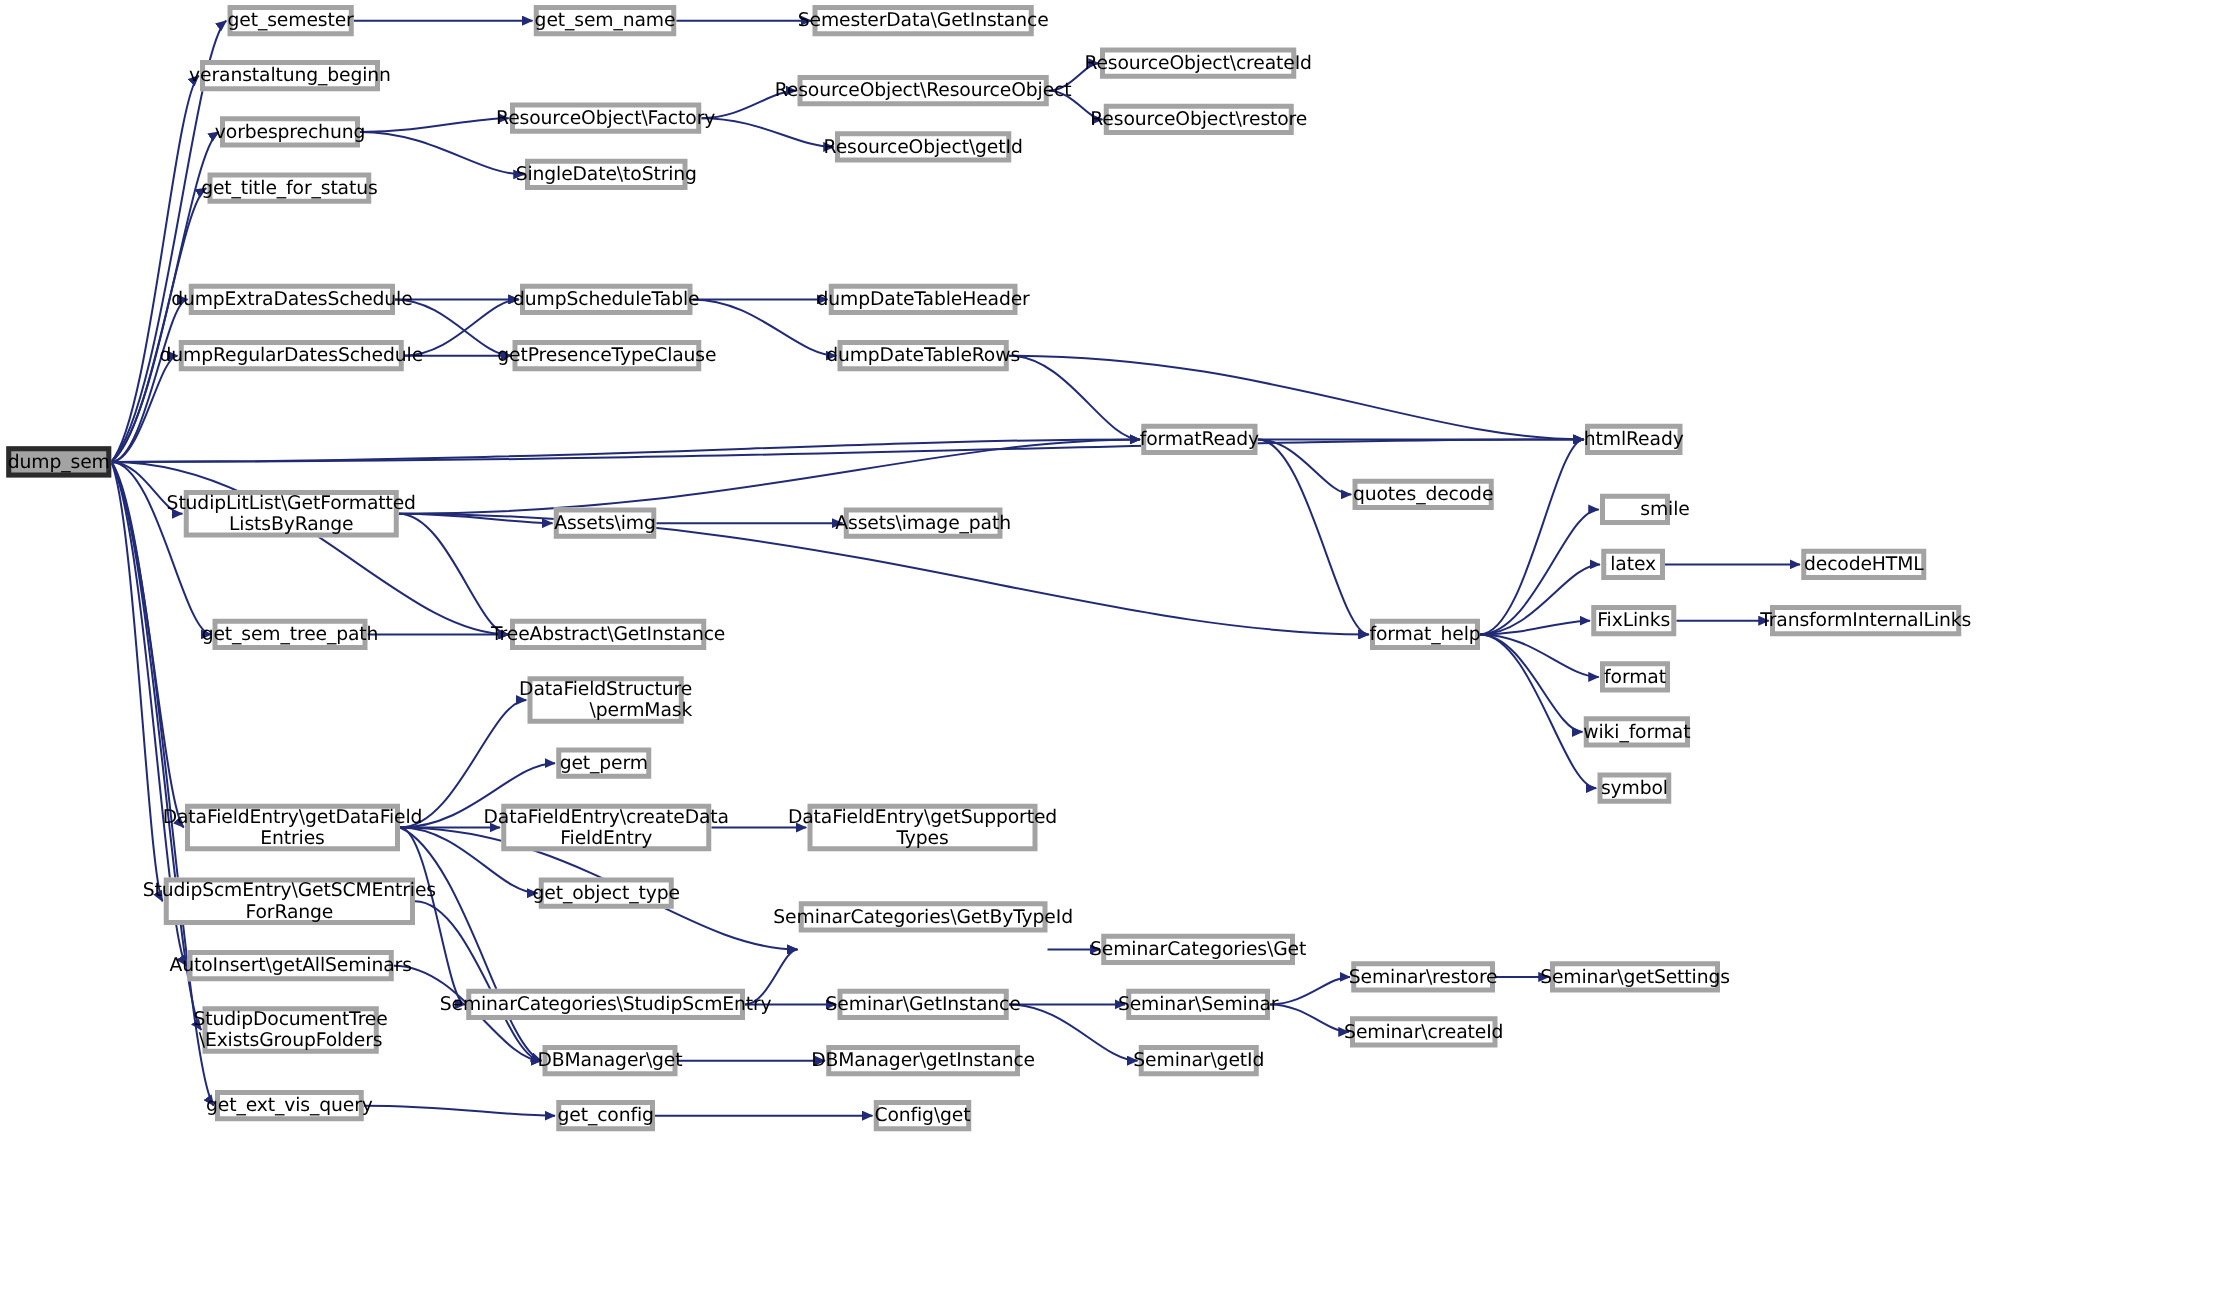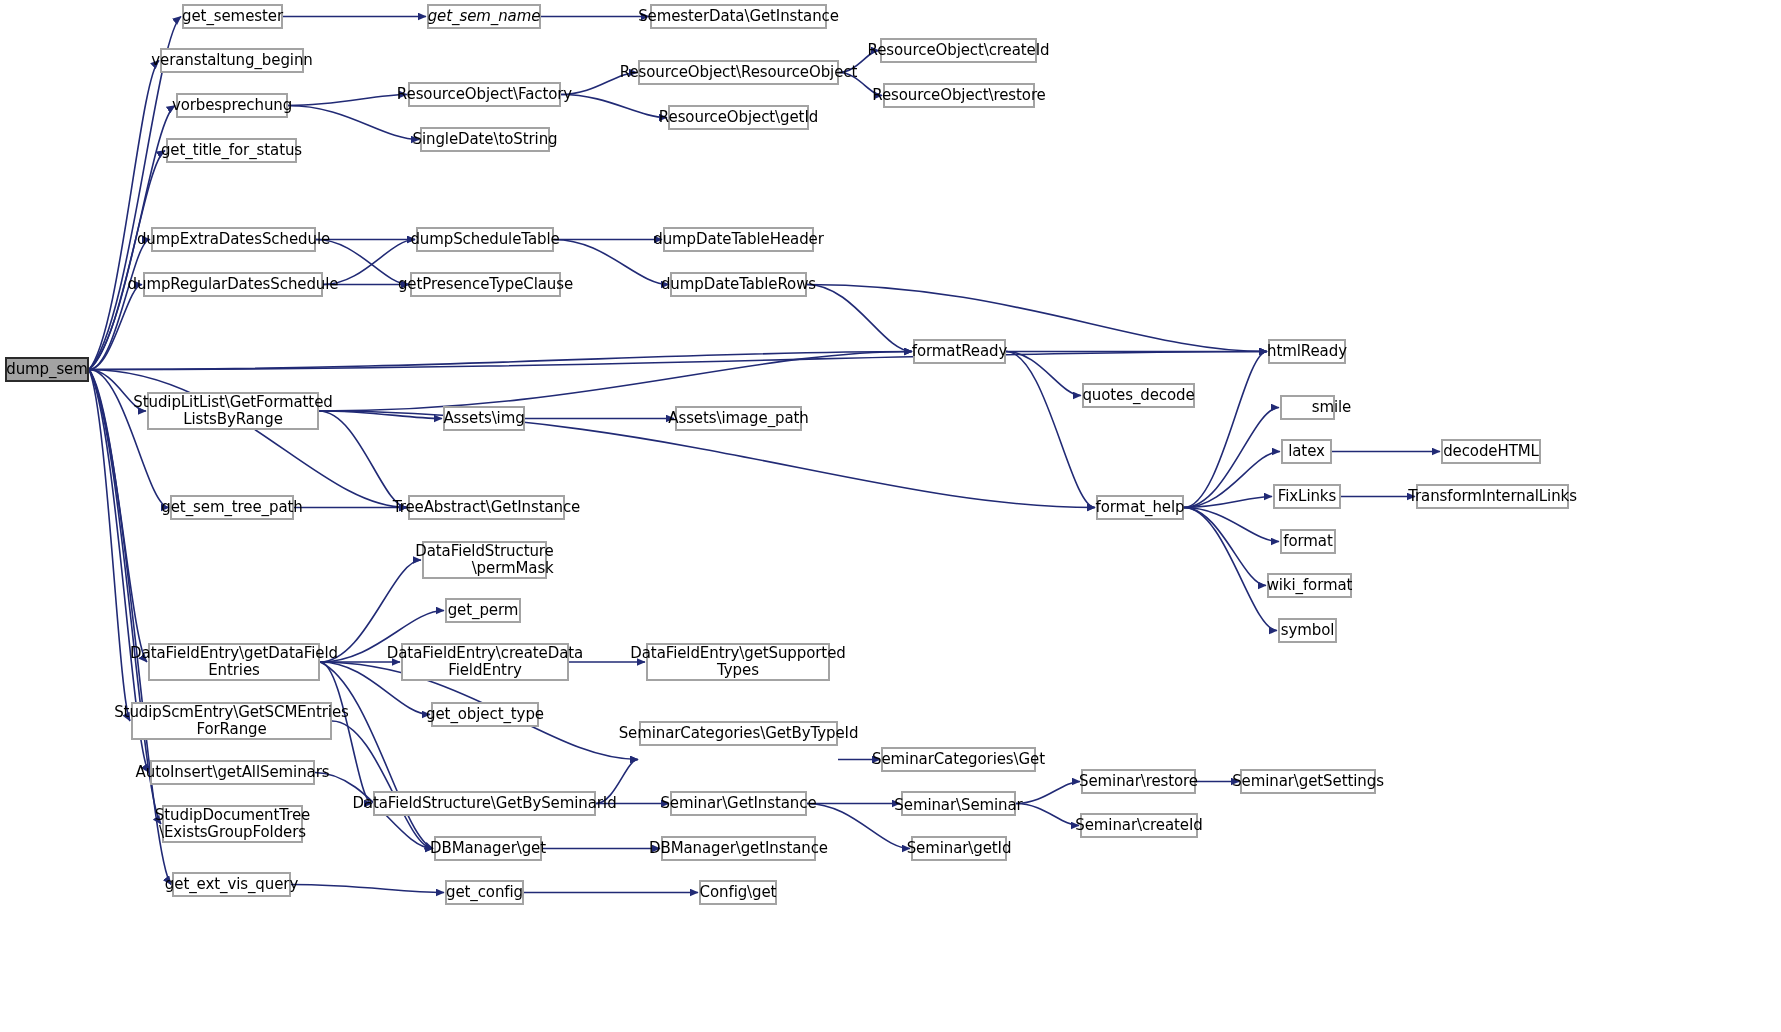--- a/index.html
+++ b/index.html
@@ -1,19 +1,19 @@
 <!DOCTYPE html>
 <html><head>
 <meta charset="utf-8">
 <style>
   html,body{margin:0;padding:0;background:#ffffff;}
   body{font-family:"DejaVu Sans","Liberation Sans",sans-serif;}
   #canvas{position:relative;width:1781px;height:1032px;background:#fff;overflow:hidden;}
   #edges{position:absolute;left:0;top:0;width:1781px;height:1032px;}
-  .node{position:absolute;box-sizing:border-box;border:2px solid #a3a3a3;background:#ffffff;
+  .node{position:absolute;box-sizing:border-box;border:4px solid #a3a3a3;background:#ffffff;
         color:#000;display:flex;align-items:center;justify-content:center;text-align:center;
         font-size:15px;line-height:1.12;white-space:pre-line;letter-spacing:-0.1px;}
   .node.root{background:#a3a3a3;border-color:#2b2b2b;}
   .node span{display:block;padding:0 4px;}
 </style>
 </head>
 <body>
 
 <div id="canvas">
   <svg id="edges" xmlns="http://www.w3.org/2000/svg">
@@ -92,21 +92,21 @@
         <path d="M1016,803.5 C1044.35,803.5 1061.36,825.5 1079,825.5" marker-end="url(#ah)"></path>
         <path d="M1196,781.5 C1215.35,781.5 1226.96,781.5 1239,781.5" marker-end="url(#ah)"></path>
         <path d="M542,848.5 C595.1,848.5 626.96,848.5 660,848.5" marker-end="url(#ah)"></path>
         <path d="M291,884.5 C359.85,884.5 401.15999999999997,892.5 444,892.5" marker-end="url(#ah)"></path>
         <path d="M524,892.5 C602.3,892.5 649.28,892.5 698,892.5" marker-end="url(#ah)"></path>
       </g>
   </svg>
   <div id="node-layer">
       <div class="node root" style="left: 5px; top: 357px; width: 84px; height: 25px;"><span>dump_sem</span></div>
       <div class="node" style="left: 182px; top: 4px; width: 101px; height: 25px;"><span>get_semester</span></div>
-      <div class="node" style="left: 427px; top: 4px; width: 114px; height: 25px; font-style: italic;"><span>get_sem_name</span></div>
+      <div class="node" style="left: 427px; top: 4px; width: 114px; height: 25px;"><span>get_sem_name</span></div>
       <div class="node" style="left: 650px; top: 4px; width: 177px; height: 25px;"><span>SemesterData\GetInstance</span></div>
       <div class="node" style="left: 160px; top: 48px; width: 144px; height: 25px;"><span>veranstaltung_beginn</span></div>
       <div class="node" style="left: 176px; top: 93px; width: 112px; height: 25px;"><span>vorbesprechung</span></div>
       <div class="node" style="left: 408px; top: 82px; width: 153px; height: 25px;"><span>ResourceObject\Factory</span></div>
       <div class="node" style="left: 638px; top: 60px; width: 201px; height: 25px;"><span>ResourceObject\ResourceObject</span></div>
       <div class="node" style="left: 880px; top: 38px; width: 157px; height: 25px;"><span>ResourceObject\createId</span></div>
       <div class="node" style="left: 883px; top: 83px; width: 152px; height: 25px;"><span>ResourceObject\restore</span></div>
       <div class="node" style="left: 668px; top: 105px; width: 141px; height: 25px;"><span>ResourceObject\getId</span></div>
       <div class="node" style="left: 420px; top: 127px; width: 130px; height: 25px;"><span>SingleDate\toString</span></div>
       <div class="node" style="left: 166px; top: 138px; width: 131px; height: 25px;"><span>get_title_for_status</span></div>
@@ -144,21 +144,21 @@
       <div class="node" style="left: 646px; top: 643px; width: 184px; height: 38px;"><span>DataFieldEntry\getSupported
 Types</span></div>
       <div class="node" style="left: 431px; top: 702px; width: 108px; height: 25px;"><span>get_object_type</span></div>
       <div class="node" style="left: 131px; top: 702px; width: 201px; height: 38px;"><span>StudipScmEntry\GetSCMEntries
 ForRange</span></div>
       <div class="node" style="left: 150px; top: 760px; width: 165px; height: 25px;"><span>AutoInsert\getAllSeminars</span></div>
       <div class="node" style="left: 162px; top: 805px; width: 141px; height: 38px;"><span>StudipDocumentTree
 \ExistsGroupFolders</span></div>
       <div class="node" style="left: 639px; top: 721px; width: 199px; height: 25px;"><span>SeminarCategories\GetByTypeId</span></div>
       <div class="node" style="left: 881px; top: 747px; width: 155px; height: 25px;"><span>SeminarCategories\Get</span></div>
-      <div class="node" style="left: 373px; top: 791px; width: 223px; height: 25px;"><span>DataFieldStructure\GetBySeminarId</span></div>
+      <div class="node" style="left: 373px; top: 791px; width: 223px; height: 25px;"><span>SeminarCategories\StudipScmEntry</span></div>
       <div class="node" style="left: 670px; top: 791px; width: 137px; height: 25px;"><span>Seminar\GetInstance</span></div>
       <div class="node" style="left: 901px; top: 791px; width: 115px; height: 25px; align-items: flex-end;"><span>Seminar\Seminar</span></div>
       <div class="node" style="left: 1081px; top: 769px; width: 115px; height: 25px;"><span>Seminar\restore</span></div>
       <div class="node" style="left: 1240px; top: 769px; width: 136px; height: 25px;"><span>Seminar\getSettings</span></div>
       <div class="node" style="left: 1080px; top: 813px; width: 118px; height: 25px;"><span>Seminar\createId</span></div>
       <div class="node" style="left: 434px; top: 836px; width: 108px; height: 25px;"><span>DBManager\get</span></div>
       <div class="node" style="left: 661px; top: 836px; width: 155px; height: 25px;"><span>DBManager\getInstance</span></div>
       <div class="node" style="left: 911px; top: 836px; width: 96px; height: 25px;"><span>Seminar\getId</span></div>
       <div class="node" style="left: 172px; top: 872px; width: 119px; height: 25px;"><span>get_ext_vis_query</span></div>
       <div class="node" style="left: 445px; top: 880px; width: 79px; height: 25px;"><span>get_config</span></div>

